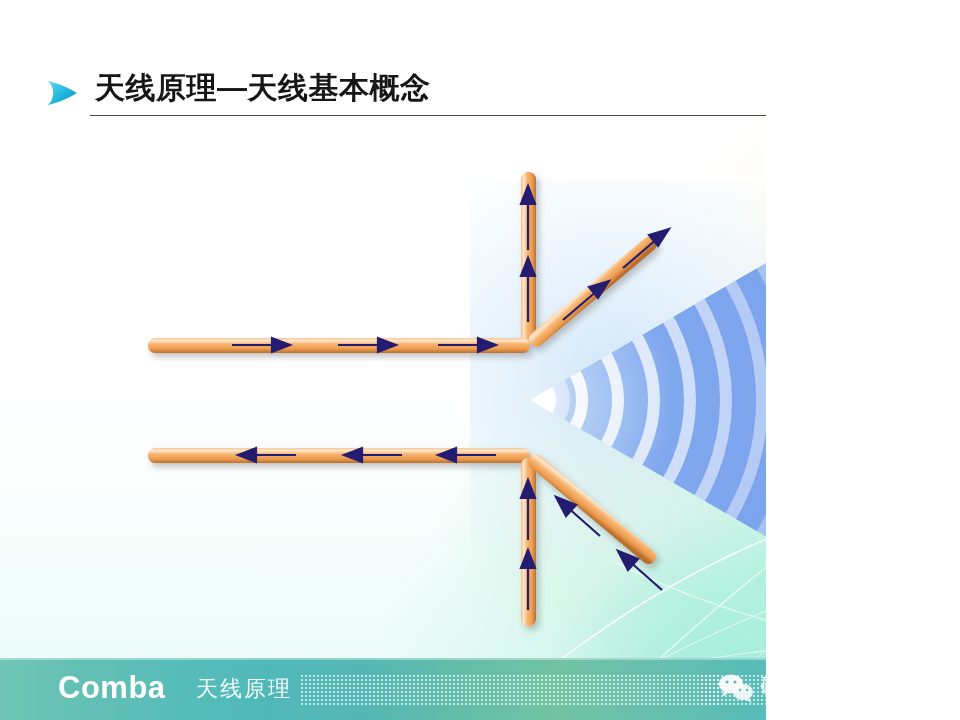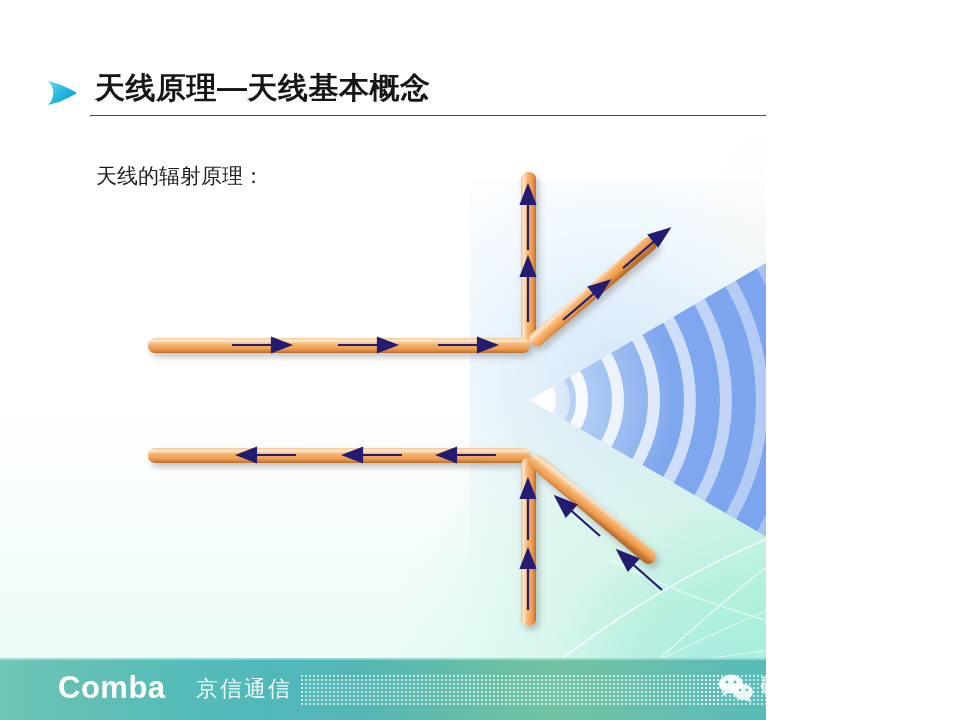--- a/index.html
+++ b/index.html
@@ -121,21 +121,20 @@
         <stop offset="55%" stop-color="#1fb4dd"></stop>
         <stop offset="100%" stop-color="#0f94c4"></stop>
       </linearGradient>
     </defs>
     <path d="M3,2 C10,8 10,20 3,26 C13,24 26,18 32,14 C26,10 13,4 3,2 Z" fill="url(#bulletGrad)"></path>
   </svg>
 
   <div class="page-title">天线原理—天线基本概念</div>
   <div class="title-rule"></div>
 
-  <div class="subtitle">天线的辐射原理：</div>
 
   <svg class="diagram" viewBox="0 0 960 510">
     <defs>
 
       <linearGradient id="rodH" x1="0" y1="0" x2="0" y2="1">
         <stop offset="0%" stop-color="#f6c79a"></stop>
         <stop offset="18%" stop-color="#fde7cb"></stop>
         <stop offset="40%" stop-color="#f6b573"></stop>
         <stop offset="72%" stop-color="#ef9c4f"></stop>
         <stop offset="100%" stop-color="#b8702f"></stop>
@@ -286,21 +285,21 @@
         <line x1="662" y1="450" x2="628" y2="420"></line>
         <polygon points="618,411 628,430 638,419"></polygon>
       </g>
     </g>
   </svg>
 
   <div class="footer-band">
     <div class="footer-top-hl"></div>
 
     <div class="comba-logo">Comba</div>
-    <div class="comba-cn">京信通信</div>
+    <div class="comba-cn">天线原理</div>
 
     <div class="dot-strip"></div>
     <div class="dot-strip right"></div>
 
     <svg class="wechat-mark" viewBox="0 0 40 32">
       <ellipse cx="15" cy="12" rx="12" ry="9.5" fill="#ffffff" fill-opacity="0.92"></ellipse>
       <polygon points="8,19 6,25 12,21" fill="#ffffff" fill-opacity="0.92"></polygon>
       <ellipse cx="27" cy="20" rx="10" ry="8" fill="#ffffff" fill-opacity="0.85"></ellipse>
       <polygon points="33,26 36,31 30,28" fill="#ffffff" fill-opacity="0.85"></polygon>
       <circle cx="11" cy="10" r="1.5" fill="#57bdb9"></circle>

